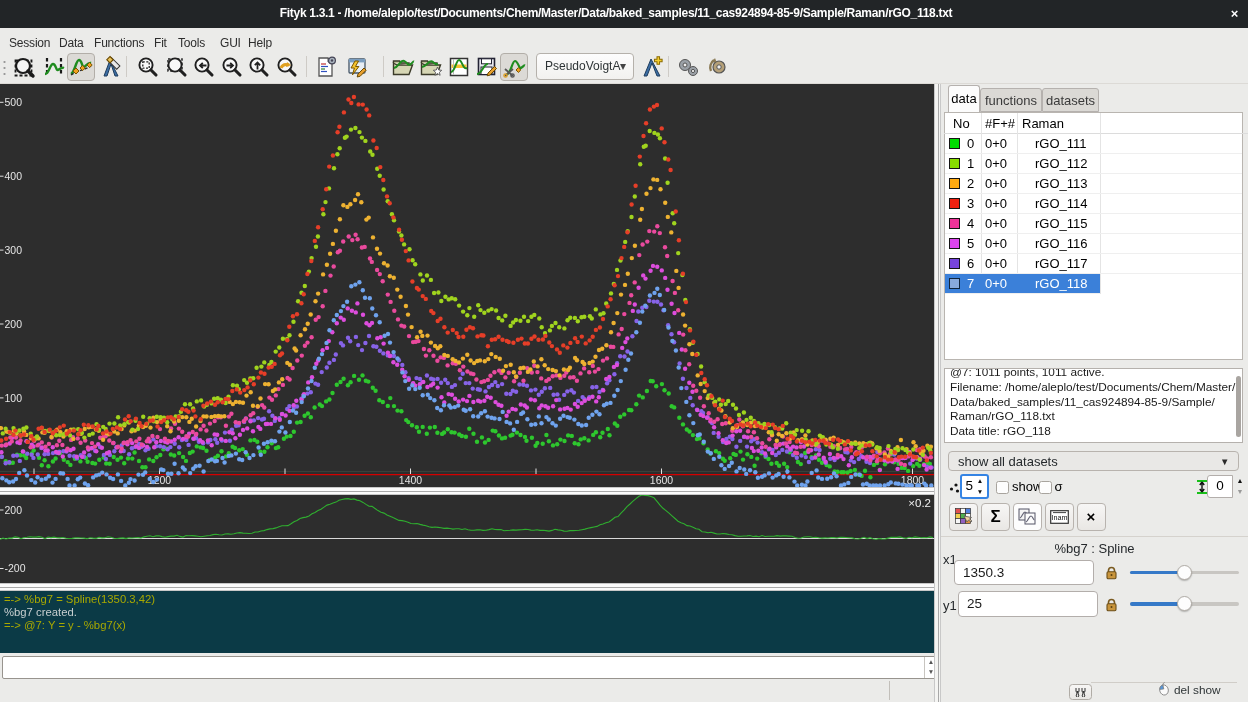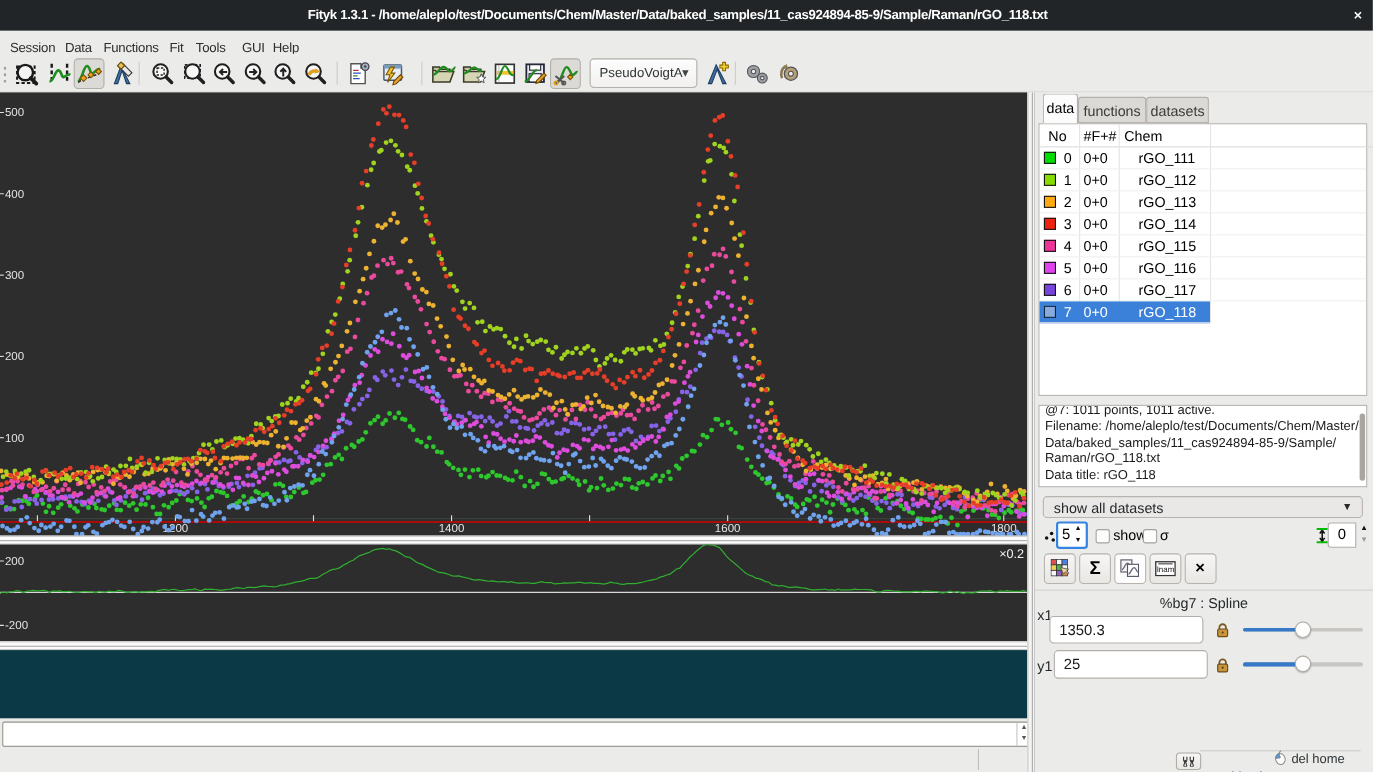--- a/index.html
+++ b/index.html
@@ -2377,36 +2377,39 @@
       <line x1="0" y1="15" x2="3.5" y2="15" stroke="#e0e0e0"></line>
       <text x="4.5" y="18.6" fill="#e4e4e4" font-size="10.5">200</text>
       <line x1="0" y1="73.5" x2="3.5" y2="73.5" stroke="#e0e0e0"></line>
       <text x="4.5" y="77.1" fill="#e4e4e4" font-size="10.5">-200</text>
       <text x="931" y="12" fill="#f2f2f2" font-size="11.5" text-anchor="end">×0.2</text>
       <polyline points="0.0,44.4 3.0,43.1 6.0,44.0 9.0,43.1 12.0,43.1 15.0,41.9 18.0,42.3 21.0,43.7 24.0,42.6 27.0,42.2 30.0,41.7 33.0,42.1 36.0,42.1 39.0,41.6 42.0,42.2 45.0,43.7 48.0,42.1 51.0,42.6 54.0,42.1 57.0,42.8 60.0,42.9 63.0,42.5 66.0,43.2 69.0,43.5 72.0,43.4 75.0,42.9 78.0,42.9 81.0,43.0 84.0,43.1 87.0,43.8 90.0,42.7 93.0,43.1 96.0,43.4 99.0,42.4 102.0,42.9 105.0,42.8 108.0,41.8 111.0,42.3 114.0,43.3 117.0,43.5 120.0,43.1 123.0,42.9 126.0,43.6 129.0,42.8 132.0,43.0 135.0,42.8 138.0,42.6 141.0,43.0 144.0,41.9 147.0,41.3 150.0,40.8 153.0,41.7 156.0,40.9 159.0,40.8 162.0,41.6 165.0,42.2 168.0,41.6 171.0,41.1 174.0,41.1 177.0,40.3 180.0,41.4 183.0,42.1 186.0,40.6 189.0,40.8 192.0,40.6 195.0,40.9 198.0,41.3 201.0,41.7 204.0,41.2 207.0,40.7 210.0,40.5 213.0,39.6 216.0,39.2 219.0,39.7 222.0,40.0 225.0,39.0 228.0,38.9 231.0,39.2 234.0,38.8 237.0,38.0 240.0,37.6 243.0,38.1 246.0,38.2 249.0,38.5 252.0,38.2 255.0,37.0 258.0,37.0 261.0,36.0 264.0,35.6 267.0,34.6 270.0,33.9 273.0,33.6 276.0,32.9 279.0,31.7 282.0,30.8 285.0,30.8 288.0,30.6 291.0,28.8 294.0,26.8 297.0,25.5 300.0,23.5 303.0,22.6 306.0,22.1 309.0,21.0 312.0,18.8 315.0,17.4 318.0,15.5 321.0,14.3 324.0,12.1 327.0,10.1 330.0,9.2 333.0,8.0 336.0,7.1 339.0,5.2 342.0,4.5 345.0,3.9 348.0,3.6 351.0,4.4 354.0,3.9 357.0,5.1 360.0,5.8 363.0,7.4 366.0,9.4 369.0,11.3 372.0,11.4 375.0,13.5 378.0,15.6 381.0,17.2 384.0,18.1 387.0,19.9 390.0,21.2 393.0,22.6 396.0,23.9 399.0,25.4 402.0,25.6 405.0,26.2 408.0,27.3 411.0,28.5 414.0,28.8 417.0,28.5 420.0,29.4 423.0,30.1 426.0,30.7 429.0,31.7 432.0,32.4 435.0,32.0 438.0,32.4 441.0,32.8 444.0,33.4 447.0,33.1 450.0,33.5 453.0,34.1 456.0,33.7 459.0,33.8 462.0,34.5 465.0,33.8 468.0,34.7 471.0,35.2 474.0,35.2 477.0,34.9 480.0,34.8 483.0,35.4 486.0,35.3 489.0,34.6 492.0,33.8 495.0,34.5 498.0,34.6 501.0,34.6 504.0,35.8 507.0,35.5 510.0,35.3 513.0,34.9 516.0,35.1 519.0,34.9 522.0,34.8 525.0,34.4 528.0,34.5 531.0,35.1 534.0,35.2 537.0,34.7 540.0,35.4 543.0,35.3 546.0,35.6 549.0,36.1 552.0,35.4 555.0,34.3 558.0,34.9 561.0,35.2 564.0,36.1 567.0,36.2 570.0,35.6 573.0,35.6 576.0,35.5 579.0,35.3 582.0,34.7 585.0,34.1 588.0,33.2 591.0,32.6 594.0,32.0 597.0,31.4 600.0,29.7 603.0,29.0 606.0,27.7 609.0,27.0 612.0,24.7 615.0,22.3 618.0,21.5 621.0,18.1 624.0,15.1 627.0,11.6 630.0,9.0 633.0,6.2 636.0,3.6 639.0,1.2 642.0,-0.1 645.0,0.4 648.0,0.6 651.0,1.5 654.0,2.8 657.0,6.3 660.0,10.2 663.0,13.3 666.0,15.6 669.0,18.2 672.0,20.8 675.0,23.5 678.0,26.2 681.0,27.7 684.0,28.7 687.0,30.6 690.0,31.0 693.0,32.2 696.0,33.8 699.0,34.3 702.0,36.7 705.0,37.0 708.0,37.8 711.0,37.3 714.0,38.1 717.0,39.0 720.0,39.0 723.0,38.5 726.0,38.9 729.0,39.5 732.0,39.7 735.0,40.6 738.0,41.3 741.0,41.2 744.0,41.0 747.0,40.9 750.0,40.5 753.0,41.5 756.0,41.1 759.0,41.7 762.0,40.5 765.0,41.5 768.0,41.2 771.0,41.3 774.0,41.3 777.0,40.6 780.0,41.1 783.0,40.9 786.0,40.9 789.0,41.1 792.0,41.3 795.0,42.5 798.0,43.2 801.0,43.0 804.0,42.0 807.0,41.7 810.0,41.8 813.0,42.5 816.0,42.3 819.0,42.8 822.0,43.1 825.0,42.9 828.0,43.0 831.0,42.6 834.0,42.6 837.0,43.0 840.0,42.3 843.0,42.4 846.0,42.5 849.0,42.8 852.0,42.9 855.0,43.7 858.0,44.0 861.0,43.3 864.0,42.3 867.0,43.6 870.0,42.7 873.0,43.8 876.0,44.4 879.0,43.5 882.0,43.9 885.0,44.0 888.0,43.1 891.0,42.4 894.0,42.4 897.0,42.4 900.0,41.9 903.0,42.8 906.0,43.4 909.0,42.2 912.0,42.7 915.0,41.9 918.0,42.3 921.0,42.7 924.0,42.5 927.0,42.7 930.0,41.9 933.0,42.6" fill="none" stroke="#2fae2f" stroke-width="1.1"></polyline>
     </svg>
   </div>
 <div id="sash2"></div>
 <div id="console">
+    <div class="y">=-&gt; %bg7 = Spline(1350.3,42)</div>
+    <div class="w">%bg7 created.</div>
+    <div class="y">=-&gt; @7: Y = y - %bg7(x)</div>
   </div>
 <div id="cmdinput"></div>
 <div id="cmdspin">▲<br>▼</div>
 <div id="statusbar">
     <span class="vline"></span>
   </div>
 <div id="vsash"></div>
 <div id="panel"></div>
 <div id="tab-data" class="tab">data</div>
 <div id="tab-f" class="tab">functions</div>
 <div id="tab-v" class="tab">datasets</div>
 <div id="dlist"></div>
 <div id="dhead">
     <span style="left:9px">No</span>
     <span style="left:41px">#F+#</span>
-    <span style="left:78px">Chem</span>
+    <span style="left:78px">Raman</span>
   </div>
 <div class="colline" style="left:981px"></div>
 <div class="colline" style="left:1016.5px"></div>
 <div class="colline" style="left:1099.5px"></div>
 <div class="drow" style="top:133.5px">
     <span class="sw" style="background:#00dd00"></span>
     <span class="num">0</span>
     <span class="ff">0+0</span>
     <span class="nm">rGO_111</span>
   </div>
@@ -2554,14 +2557,14 @@
     <span style="position:absolute;left:1158px;top:2px">
       <svg width="13" height="15" viewBox="0 0 13 15">
         <g transform="rotate(-14 6 9)">
           <ellipse cx="6" cy="9" rx="4.3" ry="5.1" fill="#fafafa" stroke="#8a8a8a" stroke-width="0.9"></ellipse>
           <path d="M6 3.9 C4.2 3.9 2.6 5.3 2.1 7.4 L6 8z" fill="#5599e0" stroke="#777" stroke-width="0.6"></path>
           <line x1="6" y1="3.9" x2="6" y2="8" stroke="#888" stroke-width="0.6"></line>
           <path d="M6 3.9 q0.7 -1.9 2.4 -2.1" fill="none" stroke="#888" stroke-width="0.9"></path>
         </g>
       </svg>
     </span>
-    <span style="position:absolute;left:1174px;top:4px">del home</span>
+    <span style="position:absolute;left:1174px;top:4px">del show</span>
   </div>
 
 </body></html>

